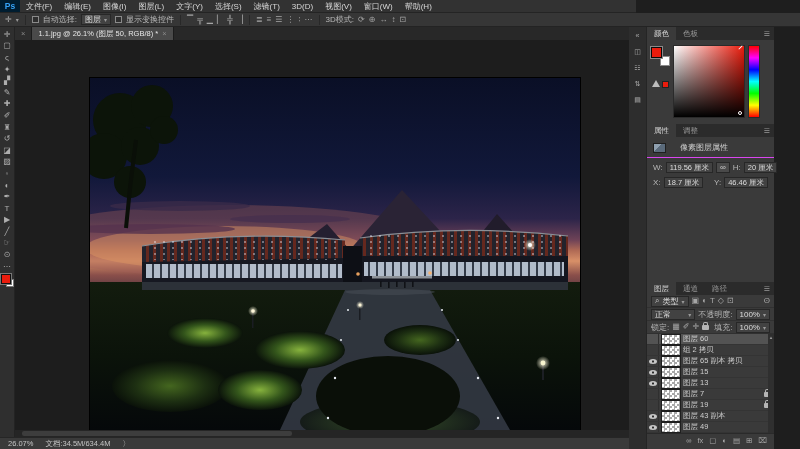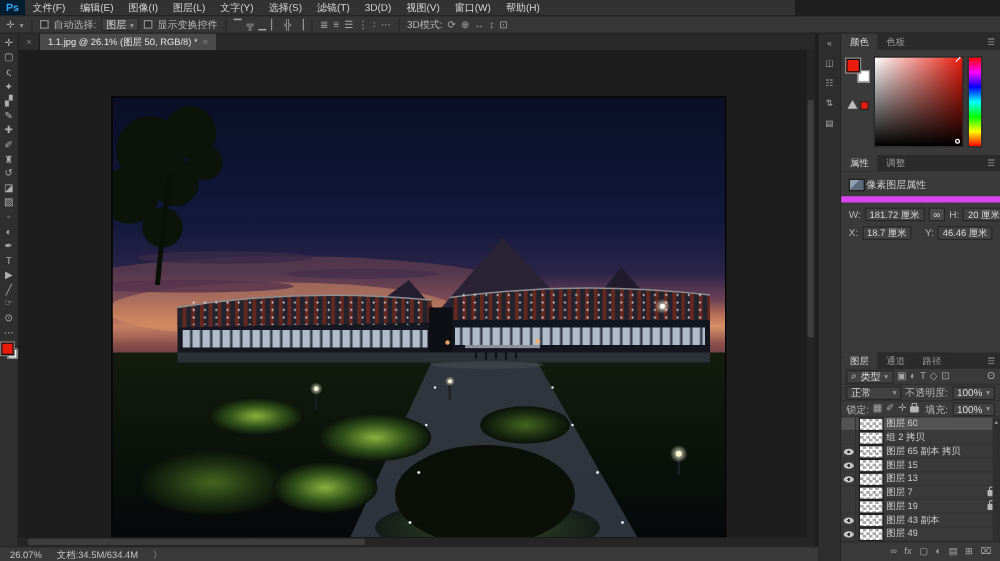--- a/index.html
+++ b/index.html
@@ -31,40 +31,40 @@
 
 .canvaswrap{left:15px;top:40px;width:637px;height:390px;background:#1d1d1d;overflow:hidden}
 .image{position:absolute;left:75px;top:38px;width:490px;height:352px;outline:1px solid #000;background:#000}
 .vscroll{position:absolute;right:0;top:0;width:7px;height:390px;background:#252525}
 .vthumb{position:absolute;left:1px;top:40px;width:5px;height:190px;background:#3d3d3d;border-radius:2px}
 .hscroll{left:15px;top:430px;width:637px;height:7px;background:#252525}
 .hthumb{left:22px;top:431px;width:270px;height:5px;background:#3d3d3d;border-radius:2px}
 
 .statusbar{left:0;top:437px;width:655px;height:12px;background:#3a3a3a;border-top:1px solid #262626;display:flex;align-items:center;gap:12px;padding:0 8px;font-size:7.5px;color:#c4c4c4;white-space:nowrap}
 
-.dock{left:655px;top:27px;width:145px;height:422px;background:#323232}
+.dock{left:629px;top:27px;width:145px;height:422px;background:#323232}
 .dstrip{position:absolute;left:0;top:0;width:18px;height:422px;background:#2d2d2d;border-right:1px solid #252525;display:flex;flex-direction:column;align-items:center;padding-top:5px;gap:9px;color:#a8a8a8}
 .panel{position:absolute;left:18px;width:127px;background:#3a3a3a}
 .ptabs{height:13px;background:#2b2b2b;display:flex;align-items:stretch}
 .ptab{padding:0 7px;display:flex;align-items:center;font-size:7.5px;color:#9a9a9a;background:#2b2b2b;white-space:nowrap}
 .ptab.active{background:#3a3a3a;color:#dadada}
 .pmenu{margin-left:auto;display:flex;align-items:center;padding:0 4px;color:#999;font-size:7px}
 
 .cpc{position:relative;height:84px}
 .svbox{position:absolute;left:27px;top:6px;width:70px;height:71px;background:linear-gradient(to top,#000,rgba(0,0,0,0)),linear-gradient(to right,#fff,#ea1c0d);outline:1px solid #2a2a2a}
 .svdot{position:absolute;right:2px;bottom:2px;width:4px;height:4px;border:1px solid #fff;border-radius:50%}
 .svmark{position:absolute;right:1px;top:1px;width:5px;height:1px;background:#fff;transform:rotate(-45deg)}
 .huebar{position:absolute;left:102px;top:6px;width:10px;height:71px;outline:1px solid #2a2a2a;background:linear-gradient(to bottom,#f00,#f0f,#00f,#0ff,#0f0,#ff0,#f00)}
 .cfg{position:absolute;left:4px;top:7px;width:22px;height:22px}
 .cfgbg{position:absolute;left:9px;top:9px;width:10px;height:10px;background:#fff;border:1px solid #8a8a8a}
 .cfgfg{position:absolute;left:0;top:0;width:11px;height:11px;background:#ea1c0d;border:1px solid #0a0a0a;outline:1px solid #8a8a8a}
 .warn{position:absolute;left:5px;top:40px;width:0;height:0;border-left:4px solid transparent;border-right:4px solid transparent;border-bottom:7px solid #bdbdbd}
 .warnsw{position:absolute;left:15px;top:41px;width:7px;height:7px;background:#ea1c0d;border:1px solid #222}
 
-.prophead{display:flex;align-items:flex-end;gap:1px;padding:5px 6px 4px 6px;border-bottom:5px solid #d946ef;color:#cfcfcf}
+.prophead{display:flex;align-items:flex-end;gap:14px;padding:5px 6px 4px 6px;border-bottom:1px solid #d946ef;color:#cfcfcf}
 .pthumb{width:13px;height:10px;background:linear-gradient(135deg,#8fa0b0 40%,#5a6a7a 40%);border:1px solid #1f1f1f}
 .prow{display:flex;align-items:center;gap:3px;padding:4px 6px 0 6px;color:#b8b8b8}
 .field{background:#424242;border:1px solid #272727;padding:0 3px;height:11px;display:inline-flex;align-items:center;color:#ddd;font-size:7.5px;white-space:nowrap}
 .linkbtn{background:#4a4a4a;border:1px solid #272727;height:11px;padding:0 3px;display:inline-flex;align-items:center;color:#ccc;font-size:8px}
 
 .lrowbar{height:13px;display:flex;align-items:center;gap:3px;padding:0 4px;border-bottom:1px solid #303030;color:#b5b5b5;white-space:nowrap}
 .llist{position:relative}
 .lrow{display:flex;align-items:center;height:11px;border-bottom:1px solid #343434;padding-right:3px}
 .lrow.sel{background:#535353}
 .eyecell{width:12px;height:100%;display:flex;align-items:center;justify-content:center;border-right:1px solid #2f2f2f;flex:none}
@@ -343,21 +343,21 @@
         <div class="ptab active">属性</div>
         <div class="ptab">调整</div>
         <div class="pmenu">☰</div>
       </div>
       <div class="prophead">
         <span class="pthumb"></span>
         <span>像素图层属性</span>
       </div>
       <div class="prow">
         <span>W:</span>
-        <span class="field">181.72 厘米</span>
+        <span class="field">119.56 厘米</span>
         <span class="linkbtn">∞</span>
         <span>H:</span>
         <span class="field">20 厘米</span>
       </div>
       <div class="prow">
         <span>X:</span>
         <span class="field">18.7 厘米</span>
         <span style="width:14px"></span>
         <span>Y:</span>
         <span class="field">46.46 厘米</span>

